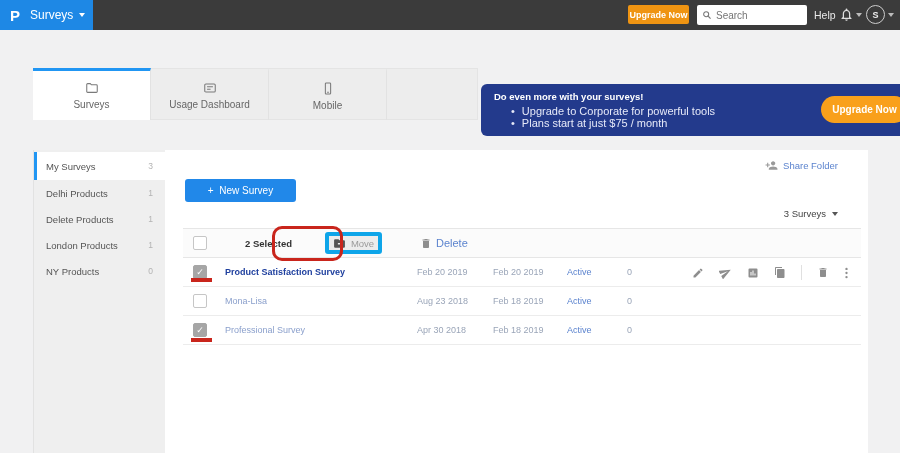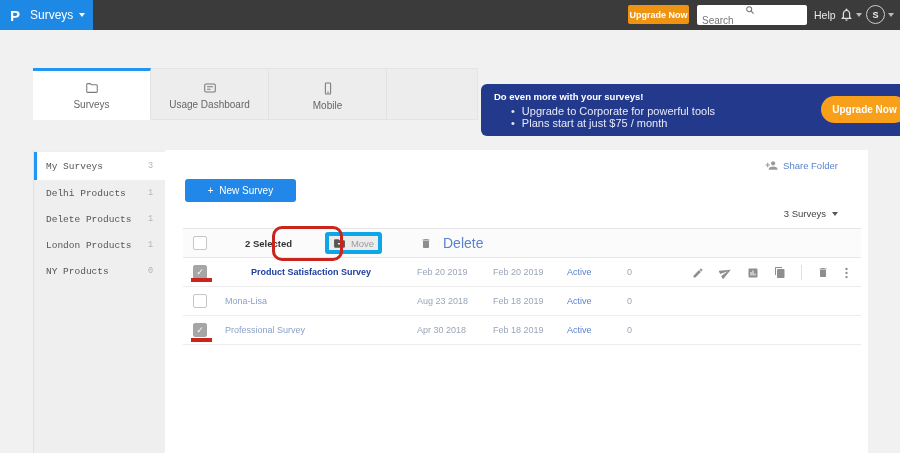--- a/index.html
+++ b/index.html
@@ -13,21 +13,21 @@
            display:flex; align-items:center; padding-left:10px; cursor:pointer; }
   .logo-p { color:#fff; font-weight:bold; font-size:15px; margin-right:10px; }
   .brand-label { color:#fff; font-size:12px; }
   .caret { display:inline-block; width:0; height:0; border-left:3.5px solid transparent;
            border-right:3.5px solid transparent; border-top:4.5px solid currentColor; }
   .brand .caret { color:#fff; margin-left:6px; }
   .upgrade-top { position:absolute; left:628px; top:5px; width:61px; height:19px; background:#ef9412;
                  border:none; border-radius:2px; color:#fff; font-weight:bold; font-size:9px;
                  font-family:"Liberation Sans",sans-serif; cursor:pointer; }
   .searchbox { position:absolute; left:697px; top:5px; width:110px; height:20px; background:#fff;
-               border-radius:2px; display:flex; align-items:center; padding:0 5px;flex-direction:column; }
+               border-radius:2px; display:flex; align-items:center; padding:0 5px; }
   .searchbox svg { flex:0 0 auto; margin-right:4px; }
   .searchbox input { border:none; outline:none; width:100%; font-size:10px; color:#444;
                      font-family:"Liberation Sans",sans-serif; background:transparent; }
   .help { position:absolute; left:814px; top:0; height:32px; line-height:30px; color:#e9e9e9;
           font-size:10.5px; cursor:pointer; }
   .bell { position:absolute; left:839px; top:7px; color:#ddd; cursor:pointer; }
   .bell-caret { position:absolute; left:856px; top:13px; color:#bbb; }
   .avatar { position:absolute; left:866px; top:5px; width:19px; height:19px; border:1.5px solid #ccc;
             border-radius:50%; color:#eee; font-size:9px; font-weight:bold; display:flex;
             align-items:center; justify-content:center; cursor:pointer; }
@@ -47,21 +47,21 @@
   .banner-title { position:absolute; left:13px; top:7px; color:#fff; font-weight:bold; font-size:9.5px; }
   .banner-bullet { position:absolute; left:30px; color:#e6e9f8; font-size:11px; }
   .banner-bullet::before { content:"•"; margin-right:7px; color:#e6e9f8; }
   .bullet-1 { top:21px; } .bullet-2 { top:33px; }
   .banner-cta { position:absolute; right:15px; top:12px; width:87px; height:27px; border-radius:14px;
                 background:#f9a01b; border:none; color:#fff; font-weight:bold; font-size:10px;
                 font-family:"Liberation Sans",sans-serif; cursor:pointer; }
 
   
   .sidebar { position:absolute; left:33px; top:150px; width:132px; height:303px; background:#efefef;
-             border-left:1px solid #e2e2e2; padding-top:2px;font-family:Liberation Mono, monospace; }
+             border-left:1px solid #e2e2e2; padding-top:2px; }
   .side-item { height:26px; display:flex; align-items:center; justify-content:space-between;
                padding:0 12px; font-size:9.5px; color:#555; cursor:pointer; }
   .side-item .count { color:#b3b3b3; font-size:8.5px; }
   .side-item.active { height:28px; background:#fff; border-left:3px solid #2196f3; padding-left:9px; }
 
   
   .content { position:absolute; left:165px; top:150px; width:703px; height:303px; background:#fff; }
   .share-folder { position:absolute; right:30px; top:9px; display:flex; align-items:center; gap:5px;
                   color:#5b83ce; font-size:9.5px; cursor:pointer; }
   .share-folder svg { color:#9a9a9a; }
@@ -78,30 +78,30 @@
             display:flex; align-items:center; }
   .checkbox { width:14px; height:14px; border:1px solid #c6c6c6; border-radius:2px; background:#fff;
               flex:0 0 auto; cursor:pointer; display:flex; align-items:center; justify-content:center; }
   .checkbox.checked { background:#a6a6a6; border-color:#a6a6a6; color:#fff; font-size:9px; }
   .selbar .checkbox { margin-left:10px; }
   .sel-count { margin-left:38px; font-weight:bold; color:#333; font-size:9.5px; }
   .move-btn { margin-left:33px; width:57px; height:22px; background:#ececec; border:4px solid #0ea5e9;
               border-radius:3px; display:flex; align-items:center; justify-content:center; gap:5px;
               color:#9a9a9a; font-size:9.5px; cursor:pointer; }
   .move-btn svg { color:#555; }
-  .del-btn { margin-left:38px; display:flex; align-items:center; gap:11px; color:#5b83ce;
-             font-size:14px; cursor:pointer; }
+  .del-btn { margin-left:38px; display:flex; align-items:center; gap:4px; color:#5b83ce;
+             font-size:11px; cursor:pointer; }
   .del-btn svg { color:#8e8e8e; }
 
   .row { display:grid; grid-template-columns:34px 192px 76px 74px 60px 56px 1fr;
          align-items:center; height:29px; border-bottom:1px solid #ececec; position:relative; }
   .row .checkbox { margin-left:10px; }
   .cell { padding-left:8px; font-size:9px; color:#9aa5b8; }
   .title { color:#8ba0cc; cursor:pointer; }
-  .row-1 .title { color:#1e3f9e; font-weight:bold;margin-left:26px; }
+  .row-1 .title { color:#1e3f9e; font-weight:bold; }
   .status { color:#5b83ce; cursor:pointer; }
   .actions { position:absolute; right:12px; top:0; height:29px; display:flex; align-items:center;
              gap:15px; color:#8e8e8e; }
   .actions .icon { cursor:pointer; display:flex; }
   .vdiv { width:1px; height:15px; background:#e0e0e0; }
 
   
   .anno-box { position:absolute; left:272px; top:226px; width:71px; height:35px;
               border:3.5px solid #c9251c; border-radius:10px; pointer-events:none; }
   .anno-u1 { position:absolute; left:191px; top:278px; width:21px; height:4px; background:#c9251c; }

